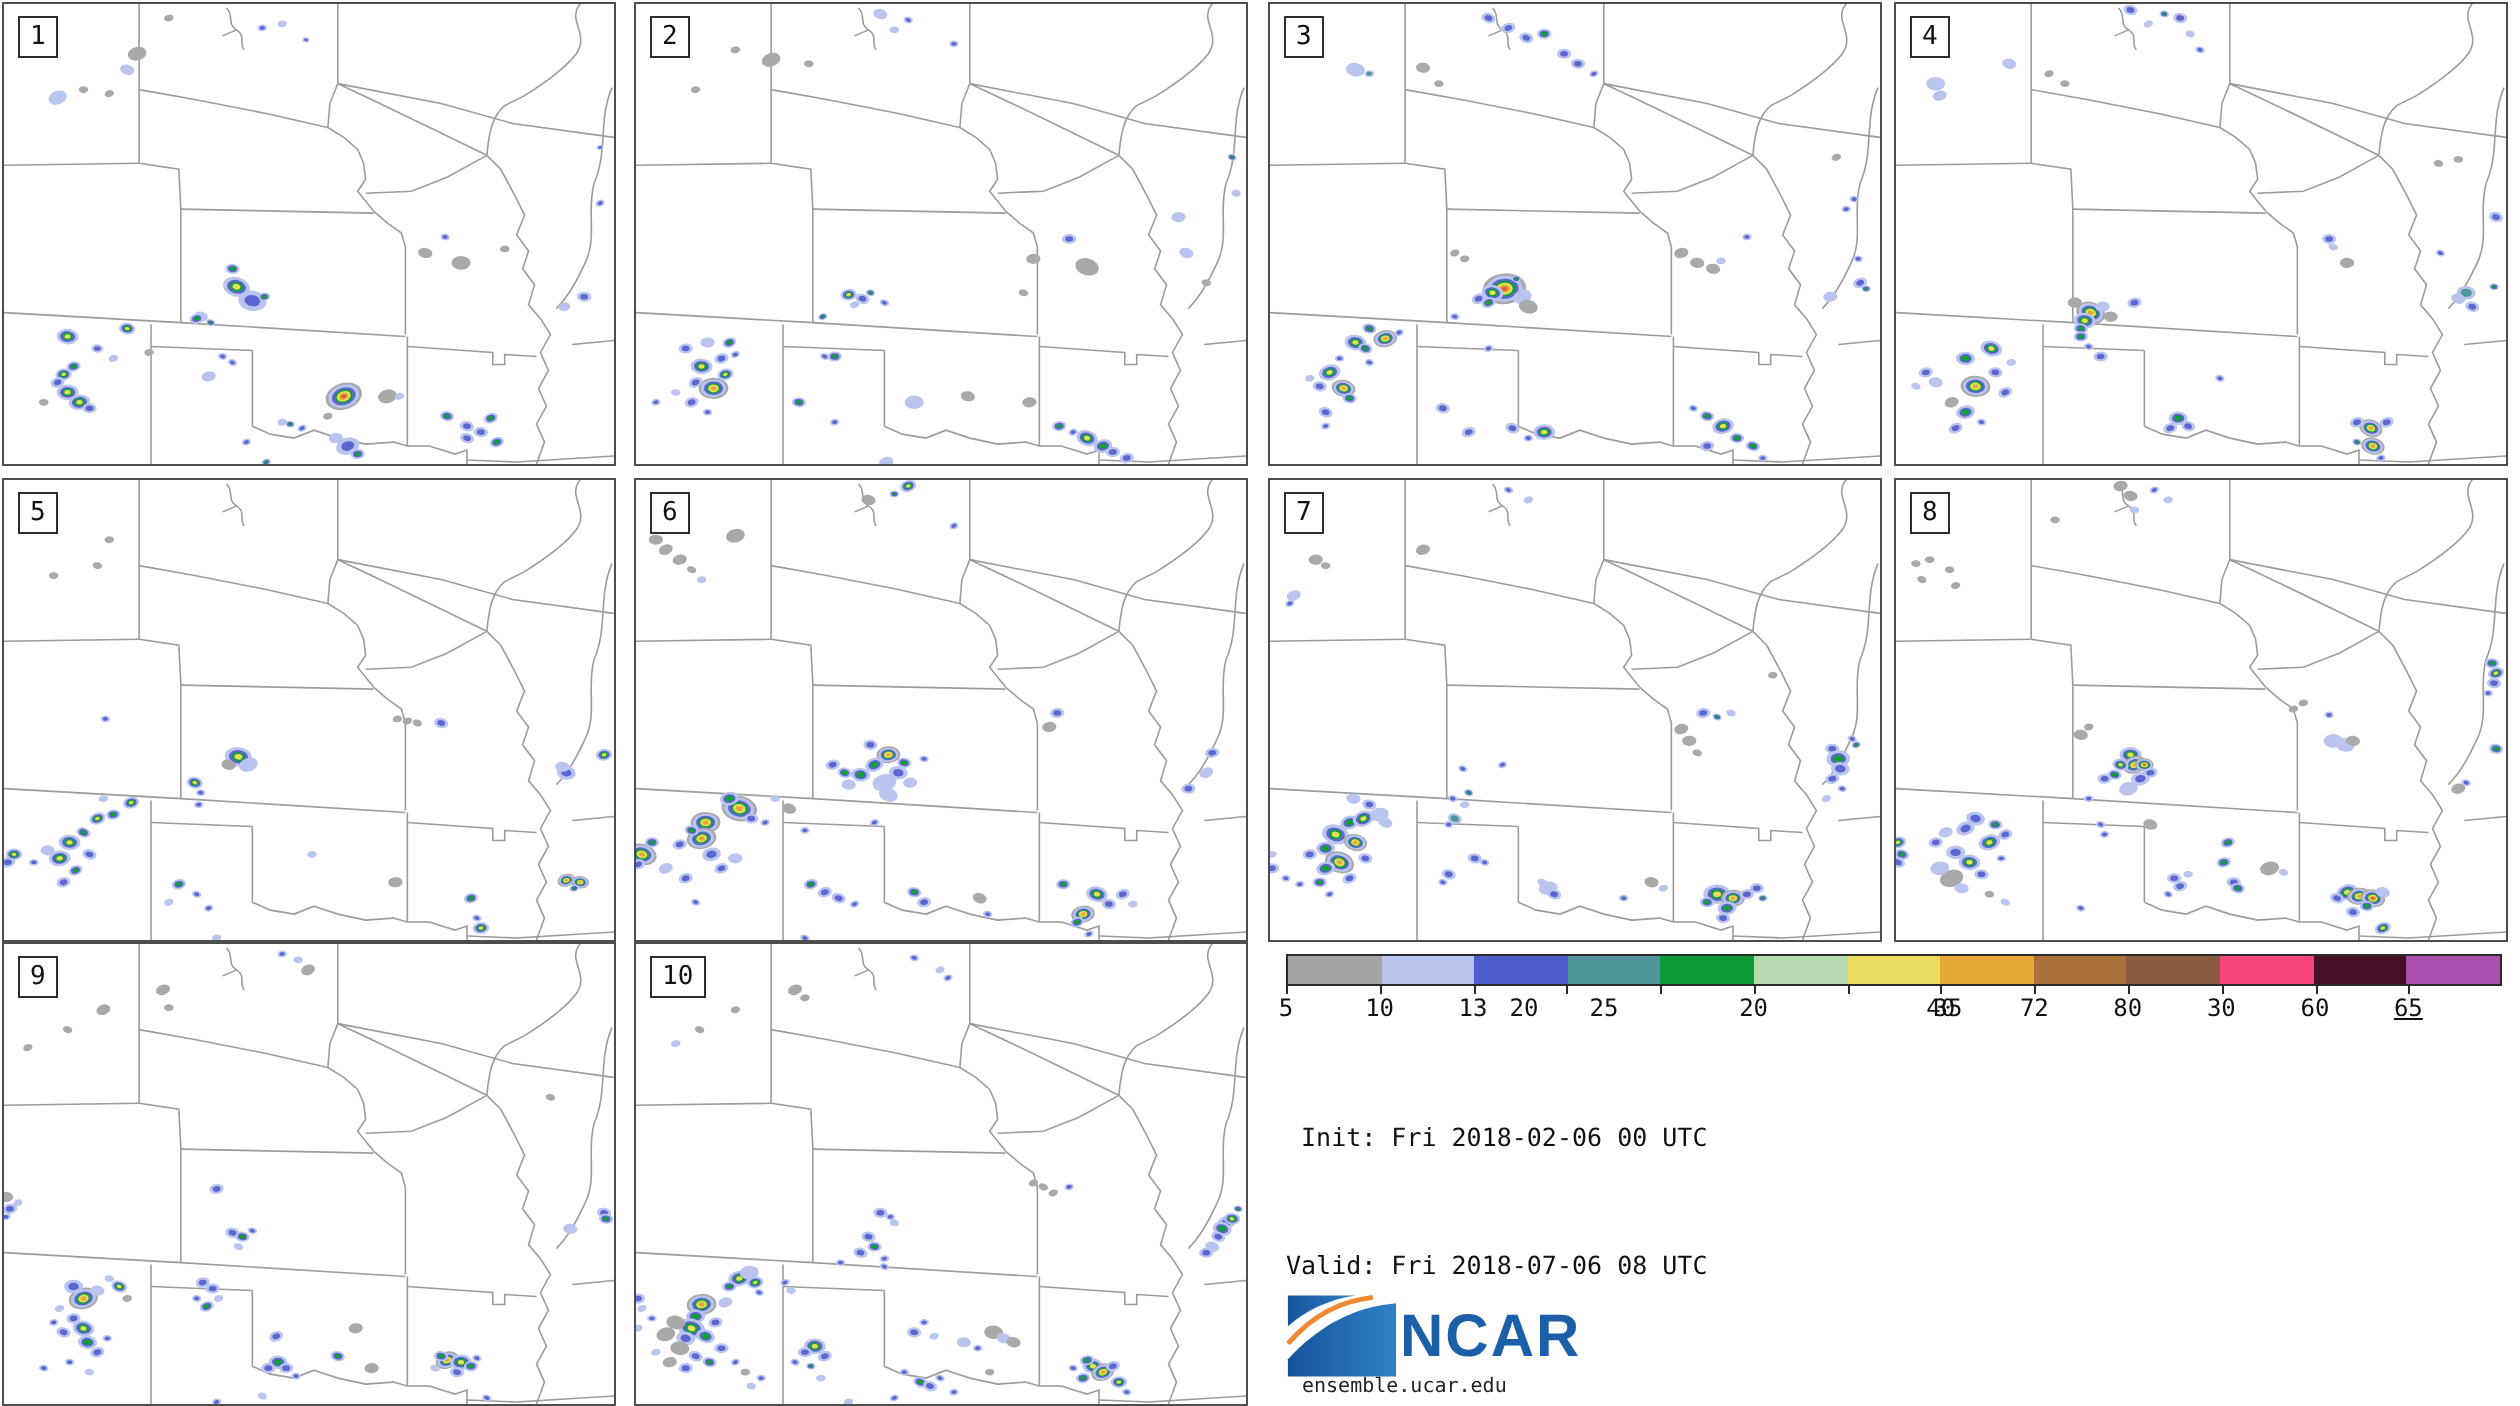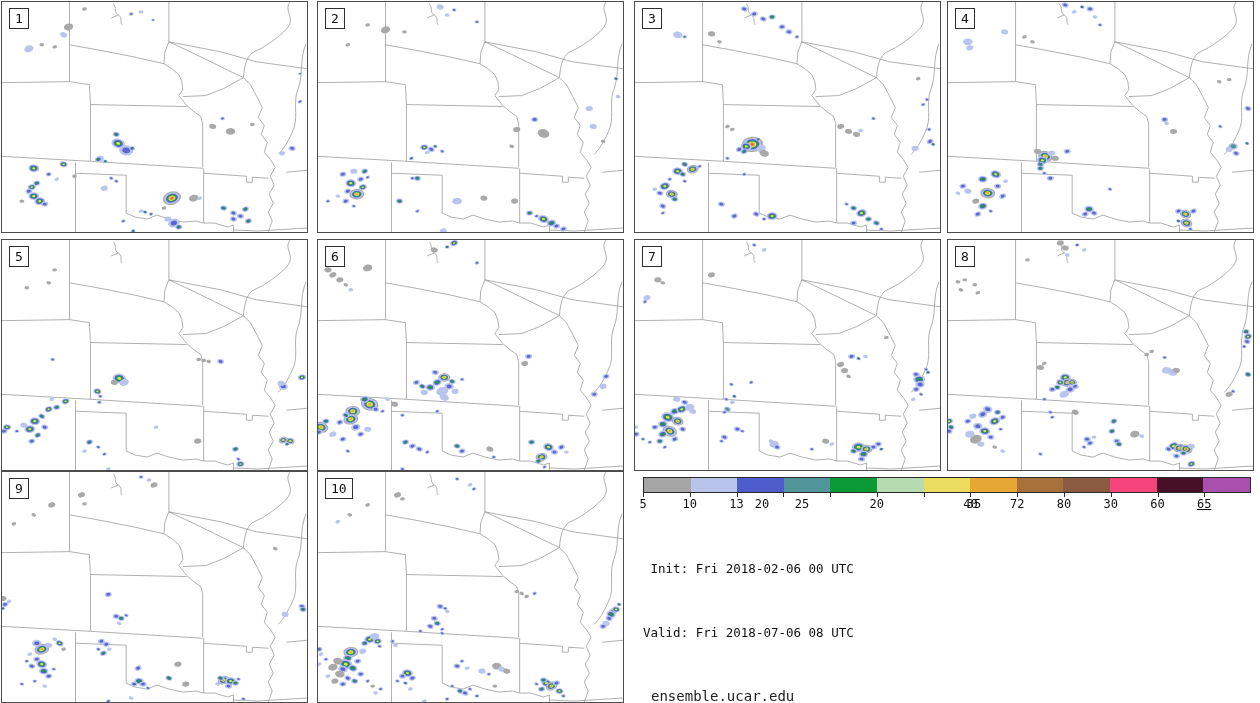--- a/index.html
+++ b/index.html
@@ -15,21 +15,21 @@
   .cbtick{position:absolute;top:493px;width:1px;height:4px;background:#2a2a2a;}
   .cbticklabel{position:absolute;top:497px;width:40px;margin-left:-20px;text-align:center;
                font-size:12px;color:#111;}
   #plot-title{position:absolute;left:643px;top:533px;font-size:15px;font-weight:bold;color:#000;
               white-space:pre;}
   #init-line{position:absolute;left:643px;top:561px;font-size:12.5px;color:#111;white-space:pre;}
   #valid-line{position:absolute;left:643px;top:577px;font-size:12.5px;color:#111;white-space:pre;margin-top:48px;}
   #logo{position:absolute;left:643px;top:646px;width:150px;height:44px;}
   #logo-word{position:absolute;left:57px;top:8px;font-family:"Liberation Sans","DejaVu Sans",sans-serif;
              font-size:30px;line-height:30px;font-weight:bold;color:#1b5fa9;letter-spacing:1px;}
-  #logo-url{position:absolute;left:651px;top:688px;font-size:14px;color:#222;}
+  #logo-url{position:absolute;left:651px;top:688px;font-size:10px;color:#222;}
 </style>
 </head>
 <body>
 
 <div id="figure">
 
   <div id="panels-root">
       <div class="panel" style="left: 1px; top: 1px;">
         <svg viewBox="0 0 307 231" preserveAspectRatio="none">
           <path d="M68,0 L68,80" fill="none" stroke="#9b9b9b" stroke-width="0.8"></path>
@@ -1731,15 +1731,29 @@
       <div class="cbticklabel" style="left: 1110.7px;">30</div>
       <div class="cbtick" style="left: 1157.5px;"></div>
       <div class="cbticklabel" style="left: 1157.5px;">60</div>
       <div class="cbtick" style="left: 1204.2px;"></div>
       <div class="cbticklabel" style="left: 1204.2px; text-decoration: underline;">65</div>
     </div>
 
   <div id="init-line"> Init: Fri 2018-02-06 00 UTC</div>
   <div id="valid-line">Valid: Fri 2018-07-06 08 UTC</div>
 
+  <div id="logo">
+    <svg width="56" height="44" viewBox="0 0 58 44">
+      <defs>
+        <linearGradient id="lgblue" x1="0" y1="0" x2="1" y2="0">
+          <stop offset="0" stop-color="#15549c"></stop>
+          <stop offset="1" stop-color="#2f80c4"></stop>
+        </linearGradient>
+      </defs>
+      <path d="M1,1 L36,1 C22,3 10,9 1,17 Z" fill="url(#lgblue)"></path>
+      <path d="M1,26 C14,11 28,4 45,2" fill="none" stroke="#ee8833" stroke-width="2.6"></path>
+      <path d="M1,34 C16,18 32,9 50,6 L57,5 L57,43 L1,43 Z" fill="url(#lgblue)"></path>
+    </svg>
+    <span id="logo-word">NCAR</span>
+  </div>
   <div id="logo-url">ensemble.ucar.edu</div>
 
 </div>
 
 </body></html>

